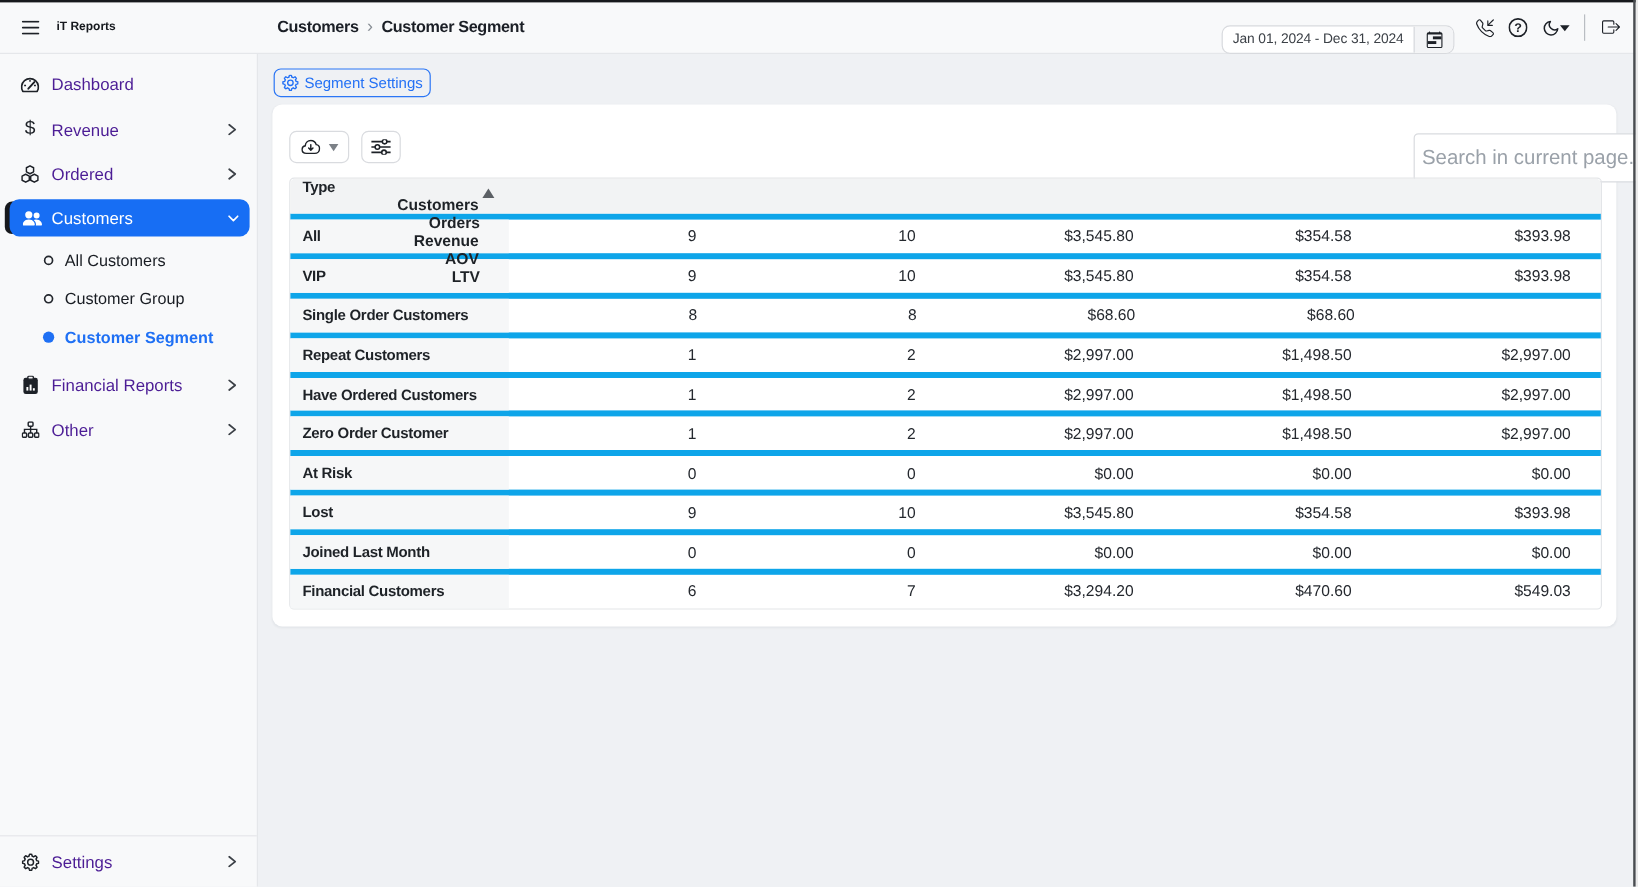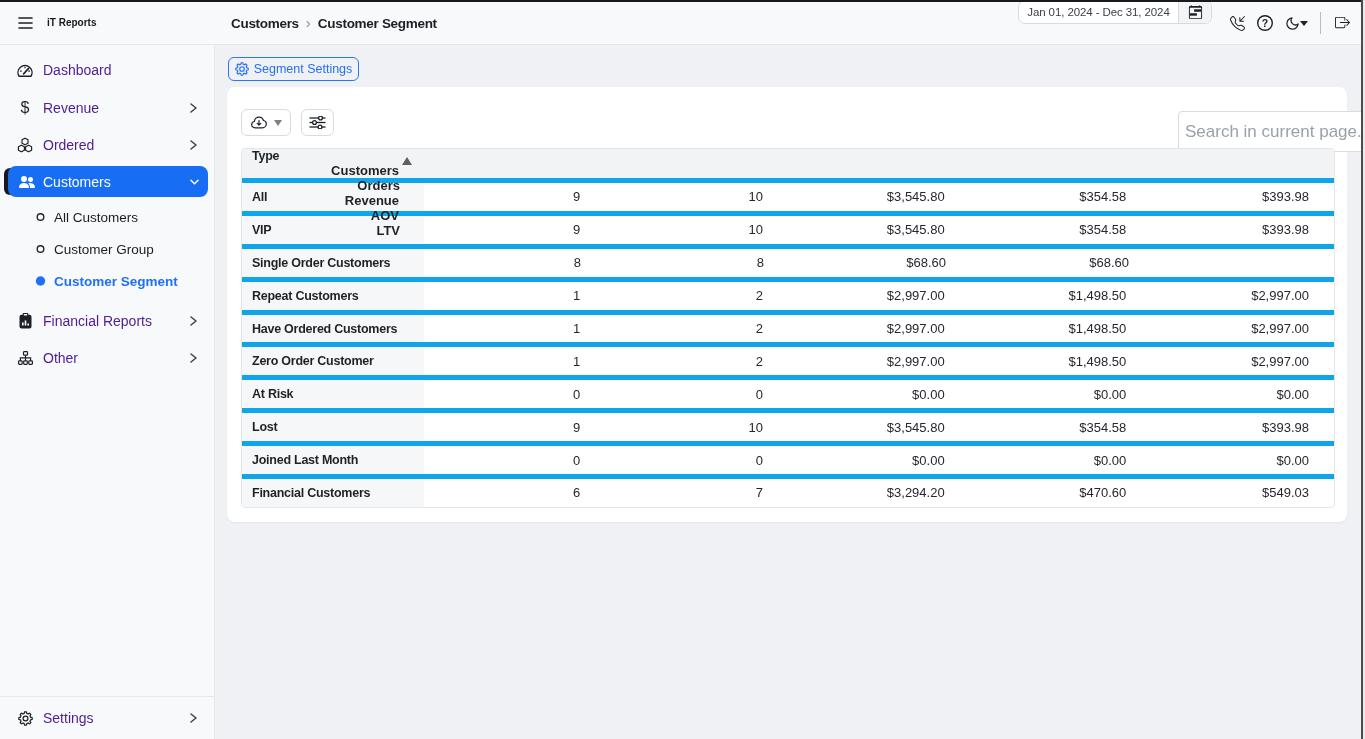--- a/index.html
+++ b/index.html
@@ -12,21 +12,21 @@
 #sbtrack { right:0; top:0; width:2px; height:739px; background:#eaeaea; z-index:60; }
 #sbthumb { right:2px; top:0; width:2px; height:739px; background:#494c50; z-index:60; }
 
 
 #topbar { left:0; top:0; width:1365px; height:45px; background:#f8f9fa; border-bottom:1px solid #e5e7ea; }
 #brand { left:47px; top:0; height:45px; line-height:45px; font-size:10px; font-weight:700; color:#16191e; letter-spacing:0; }
 #crumbs { left:231px; top:0; height:45px; line-height:45px; font-size:13.5px; letter-spacing:-0.3px; font-weight:700; color:#1b1f26; }
 #crumbs .sep { color:#878d94; font-weight:400; padding:0 7px; font-size:15px; letter-spacing:0; }
 
 
-#dategrp { left:1018px; top:0; width:194px; height:24px; border:1px solid #d8dade; border-radius:7px; background:#fff; display:flex; overflow:hidden; }
+#dategrp { left:1018px; top:21px; width:194px; height:24px; border:1px solid #d8dade; border-radius:7px; background:#fff; display:flex; overflow:hidden; }
 #datetext { flex:1; display:flex; align-items:center; justify-content:center; font-size:11.5px; color:#3c4147; font-weight:400; letter-spacing:-0.1px; white-space:nowrap; }
 #dateicon { width:33px; border-left:1px solid #d8dade; background:#f3f4f6; display:flex; align-items:center; justify-content:center; }
 
 
 #sidebar { left:0; top:45px; width:215px; height:694px; background:#f8f9fa; border-right:1px solid #e5e7ea; }
 .navitem { position:absolute; left:0; width:215px; height:37px; z-index:2; }
 .navitem .nicon { position:absolute; left:17px; top:50%; transform:translateY(-50%); width:16px; height:16px; display:flex; align-items:center; justify-content:center; }
 .navitem .ntext { position:absolute; left:43px; top:50%; transform:translateY(-50%); font-size:14px; color:#4c1d95; white-space:nowrap; }
 .navitem .nchev { position:absolute; right:17px; top:50%; transform:translateY(-50%); width:9px; height:10px; }
 #blacktab { left:4px; top:168px; z-index:1; width:14px; height:27px; background:#17191d; border-radius:6px; }

